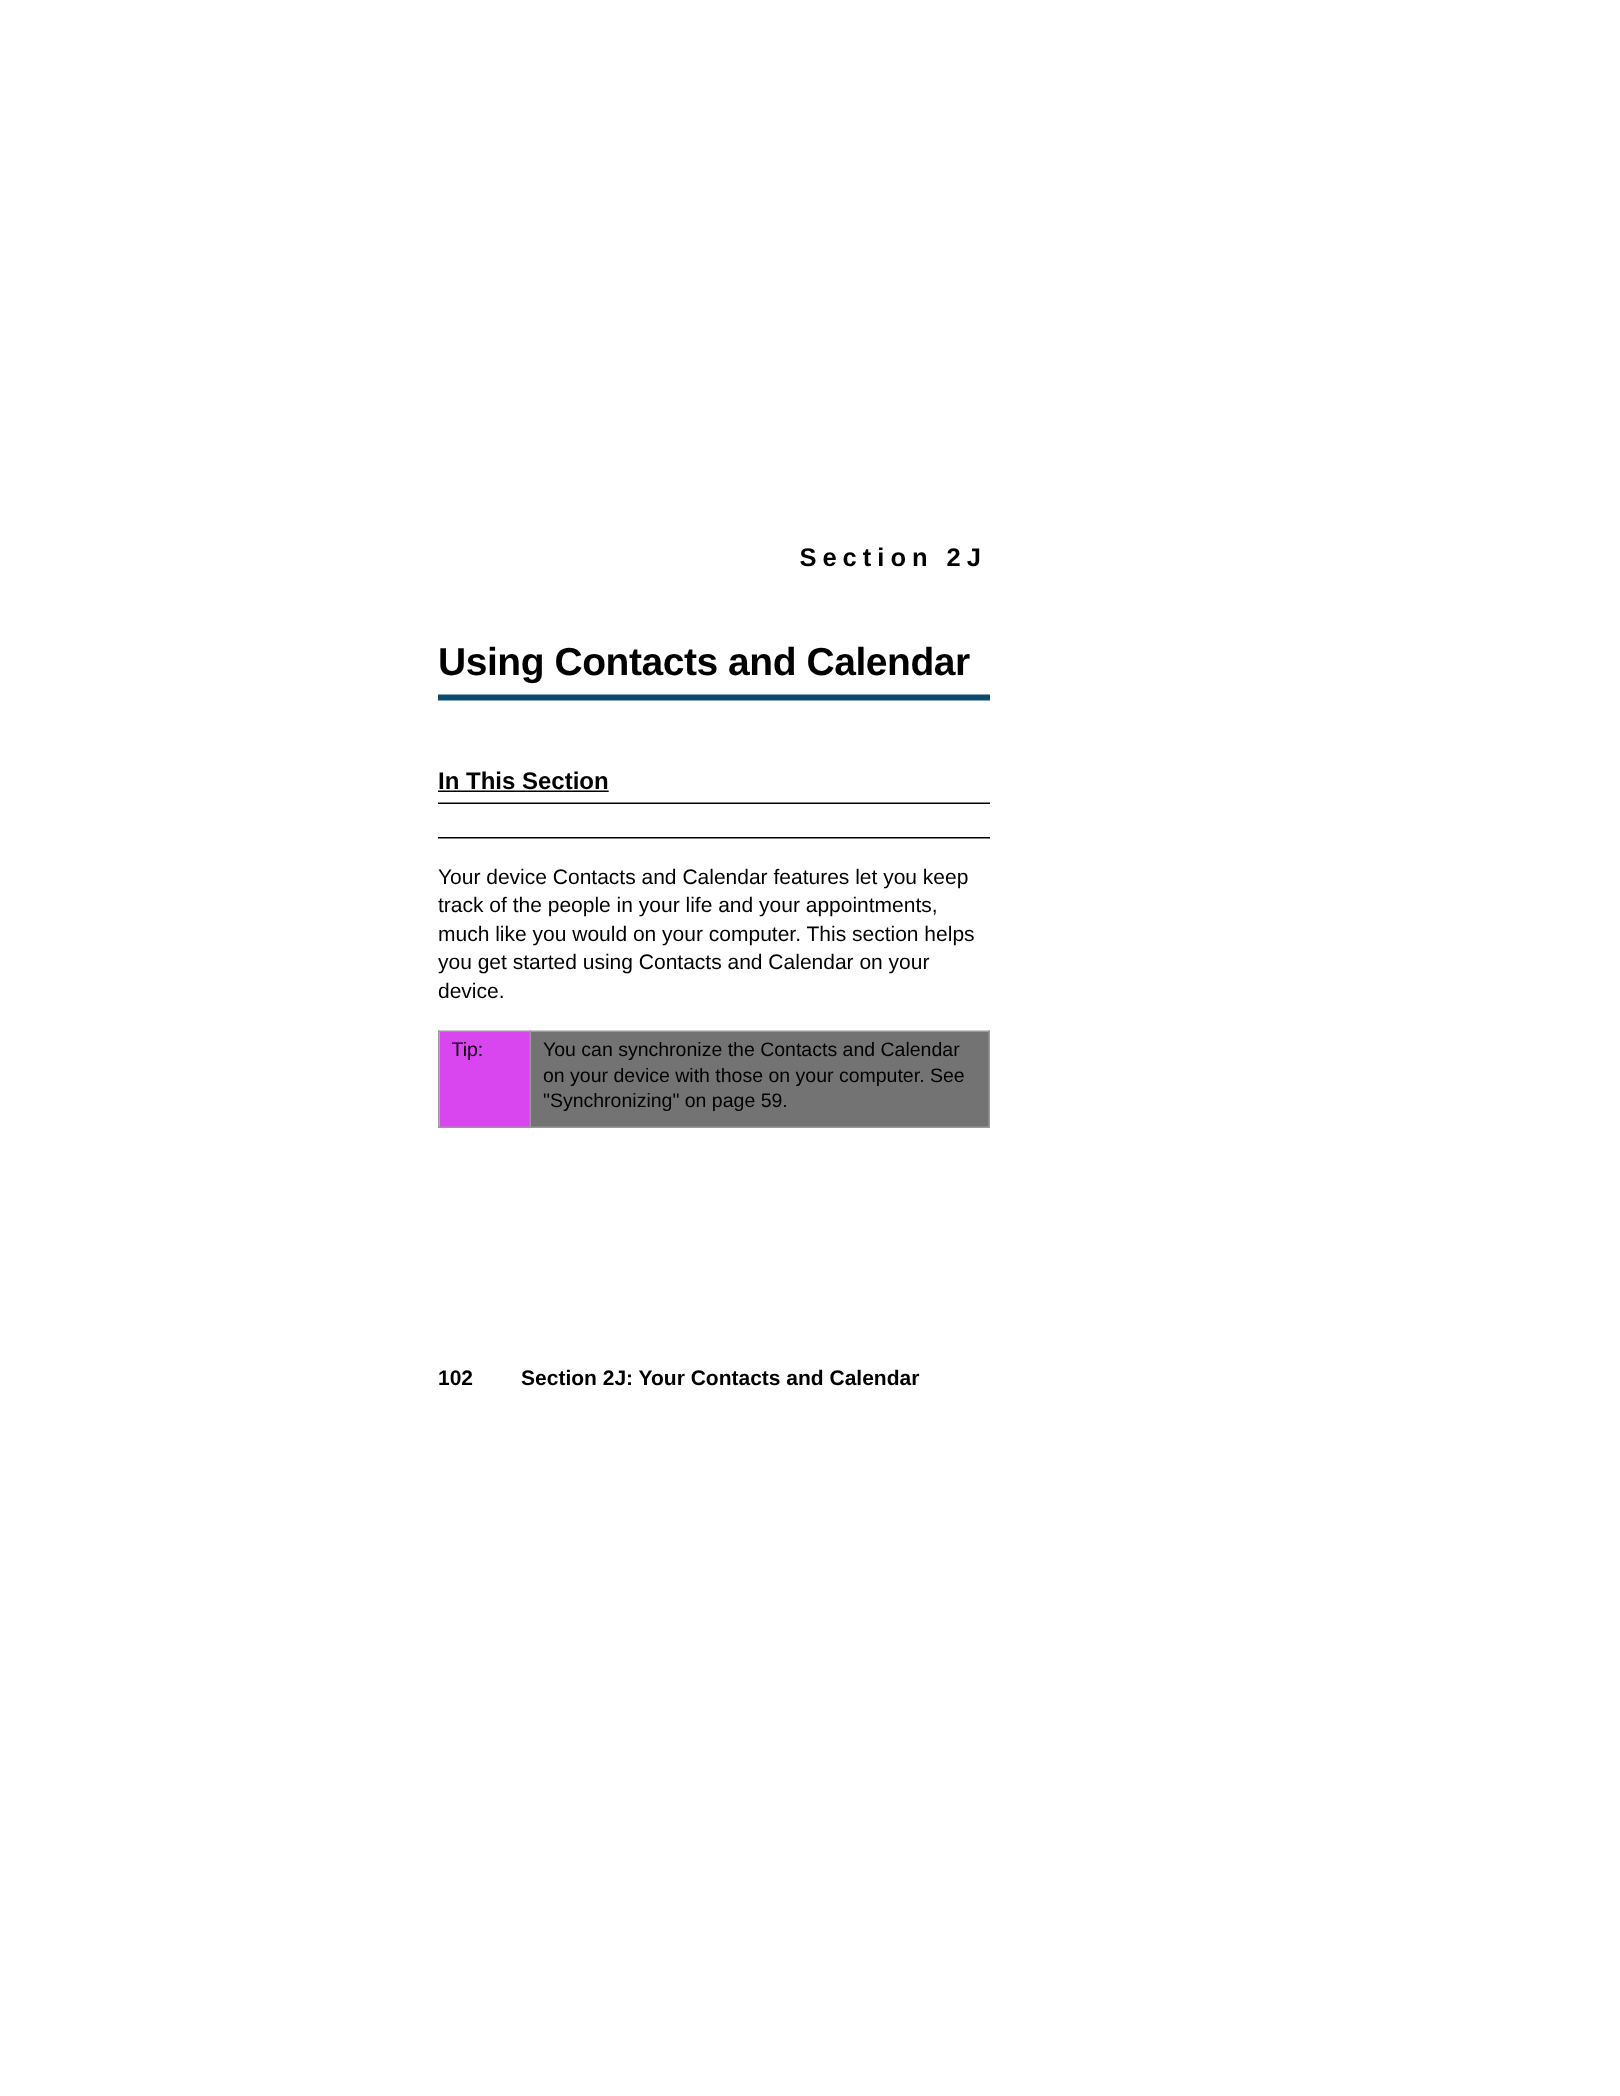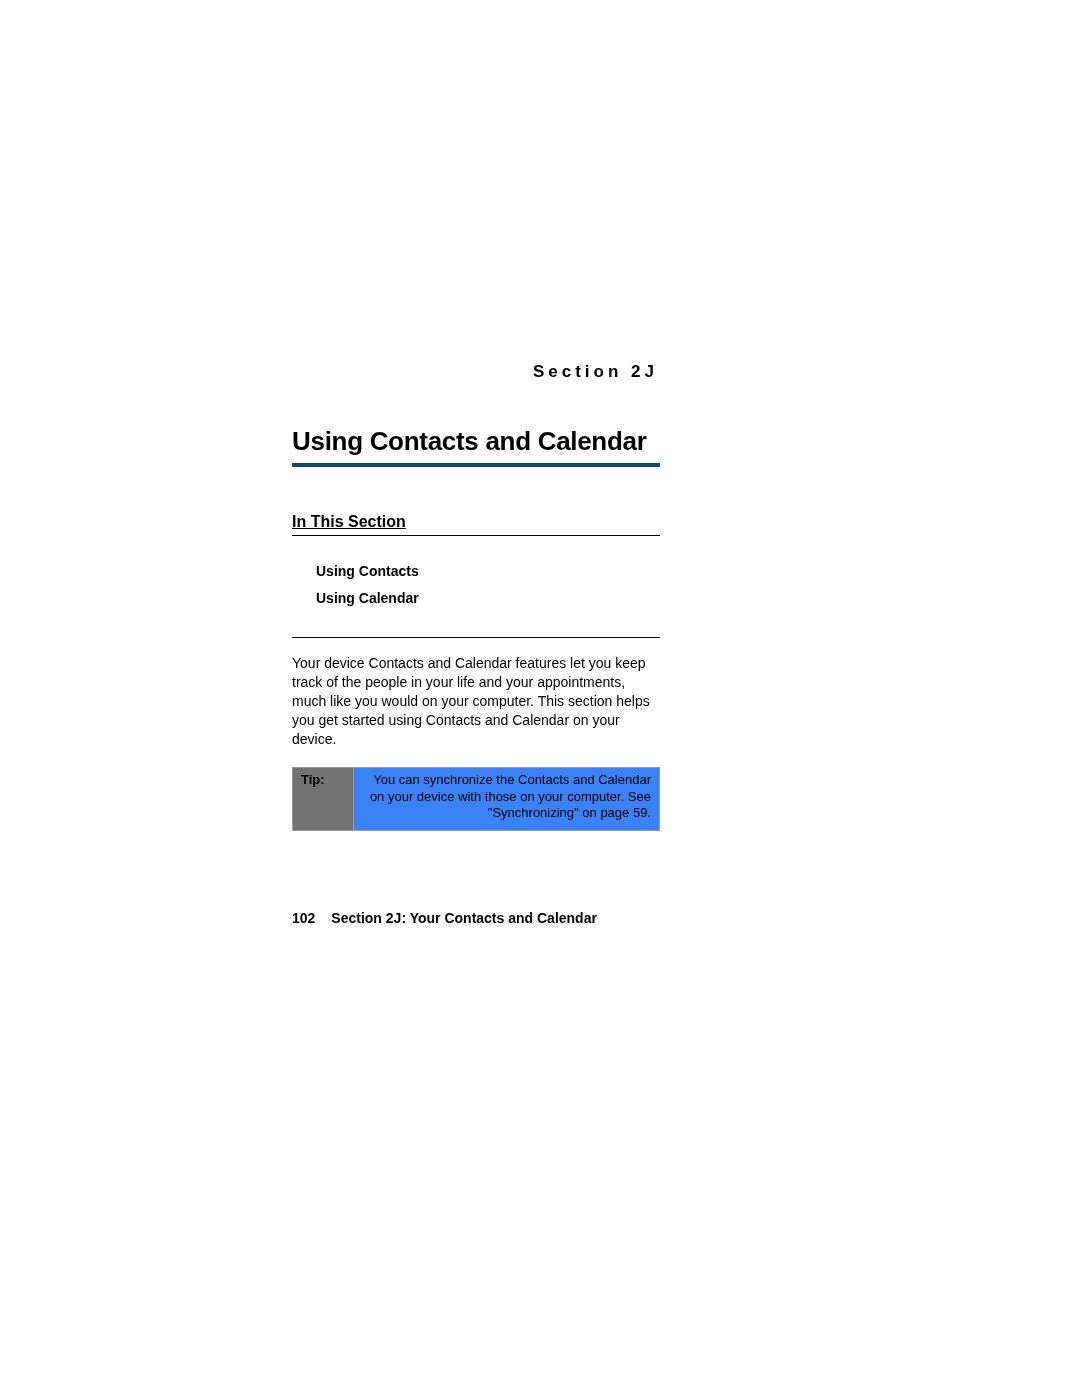--- a/index.html
+++ b/index.html
@@ -71,55 +71,50 @@
     table-layout: fixed;
   }
   .tip-table td {
     border: 1px solid #9a9a9a;
     vertical-align: top;
     font-size: 13px;
     line-height: 1.3;
     padding: 4px 8px 8px 8px;
   }
   .tip-label-cell {
-    background: #737373;
-    font-weight: 700;
+    background: #d946ef;
+    font-weight: 400;
     width: 44px;
   }
   .tip-text-cell {
-    background: #3b82f6;
-    text-align: right;
+    background: #737373;
   }
   .footer {
     position: absolute;
     left: 292px;
     top: 910px;
     font-size: 14px;
     font-weight: 700;
   }
   .footer .pagenum {
-    margin-right: 16px;
+    margin-right: 32px;
     text-align: center;
   }
 </style>
 </head>
 <body>
 
 <div class="page">
 
   <div class="section-label">Section 2J</div>
 
   <div class="title">Using Contacts and Calendar</div>
 
   <div class="subheading">In This Section</div>
 
-  <div class="toc">
-    <div class="toc-item">Using Contacts</div>
-    <div class="toc-item">Using Calendar</div>
-  </div>
 
   <hr class="divider">
 
   <div class="body-text">
     <span class="bold">Your device Contacts and Calendar features let you keep track of the people in your life and your appointments, much like you would on your computer.</span><span> This section helps you get started using Contacts and Calendar on your device.</span>
   </div>
 
   <table class="tip-table">
     <tbody>
         <tr>

